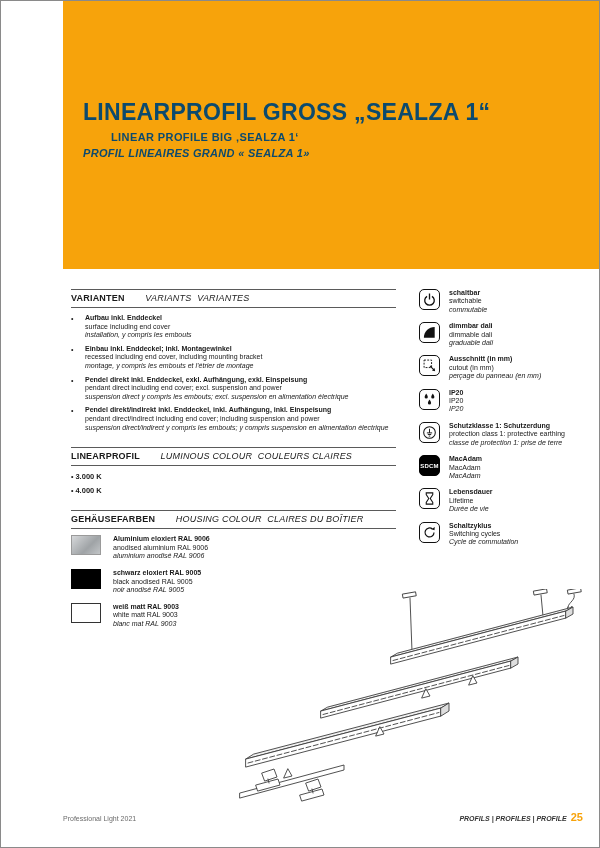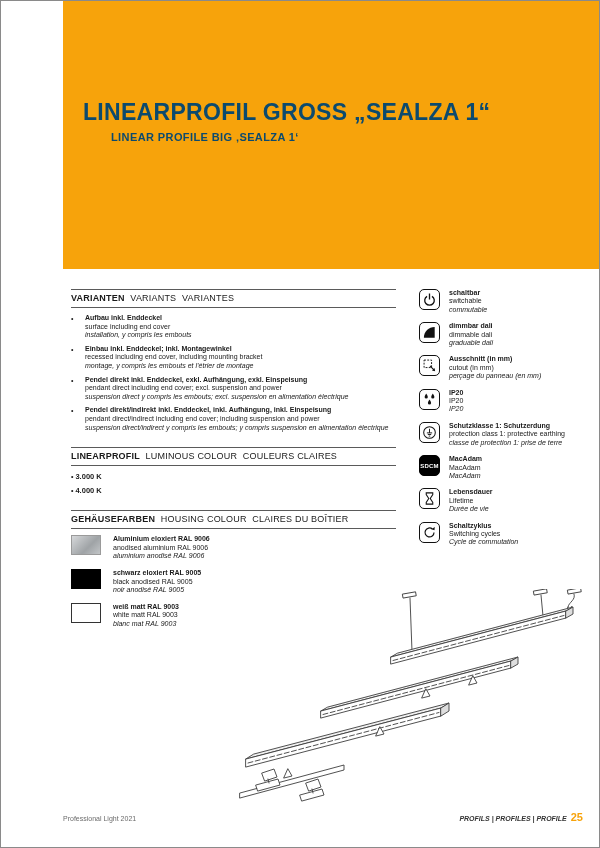--- a/index.html
+++ b/index.html
@@ -11,22 +11,22 @@
   .orange-block { position:absolute; left:62px; top:0; width:538px; height:268px; background:#F7A30B; }
   .header-text { position:absolute; left:20px; top:98px; color:#0c4a6e; }
   .title { font-size:23px; font-weight:bold; letter-spacing:0.3px; line-height:26px; }
   .subtitle-en { font-size:11px; font-weight:bold; letter-spacing:0.4px; margin-top:6px;padding-left:28px; }
   .subtitle-fr { font-size:11px; font-weight:bold; font-style:italic; letter-spacing:0.3px; margin-top:4px; }
 
   
   .left-col { position:absolute; left:70px; top:288px; width:325px; }
   .sec-heading { border-top:1px solid #5a5a5a; border-bottom:1px solid #5a5a5a; padding:3px 0 4px 0; font-size:9px; letter-spacing:0.2px; white-space:nowrap; }
   .sec-heading .h-de { font-weight:bold; }
-  .sec-heading .h-en { font-weight:normal; margin-left:3px; }
-  .sec-heading .h-fr { margin-left:3px; }
+  .sec-heading .h-en { font-weight:normal; margin-left:18px;font-style:italic; }
+  .sec-heading .h-fr { font-style:italic; margin-left:3px; }
   .sec-body { padding:6px 0 10px 0; }
   .bullet-item { display:flex; gap:9px; margin-bottom:5px; }
   .bullet-item .dot { width:5px; flex:0 0 5px; font-size:7px; line-height:9px; }
   .bullet-item .dot::before { content:"\2022"; }
   .t-de { font-weight:bold; font-size:7px; line-height:8.6px; }
   .t-en { font-size:7px; line-height:8.6px; }
   .t-fr { font-style:italic; font-size:7px; line-height:8.6px; }
   .lf-item { display:flex; gap:2px; margin-bottom:4px; font-size:7.5px; font-weight:bold; line-height:10px; }
   .lf-item .dot::before { content:"\2022"; font-size:7px; }
   .swatch-row { display:flex; gap:12px; align-items:flex-start; margin-bottom:8px; }
@@ -54,20 +54,21 @@
 </style>
 </head>
 <body>
 
 <div class="page">
 
   <div class="orange-block">
     <div class="header-text">
       <div class="title">LINEARPROFIL GROSS „SEALZA 1“</div>
       <div class="subtitle-en">LINEAR PROFILE BIG ‚SEALZA 1‘</div>
+      <div class="subtitle-fr">PROFIL LINEAIRES GRAND « SEALZA 1»</div>
     </div>
   </div>
 
   <div class="left-col">
 
     <div class="sec-heading">
       <span class="h-de">VARIANTEN</span>
       <span class="h-en">VARIANTS</span>
       <span class="h-fr">VARIANTES</span>
     </div>

